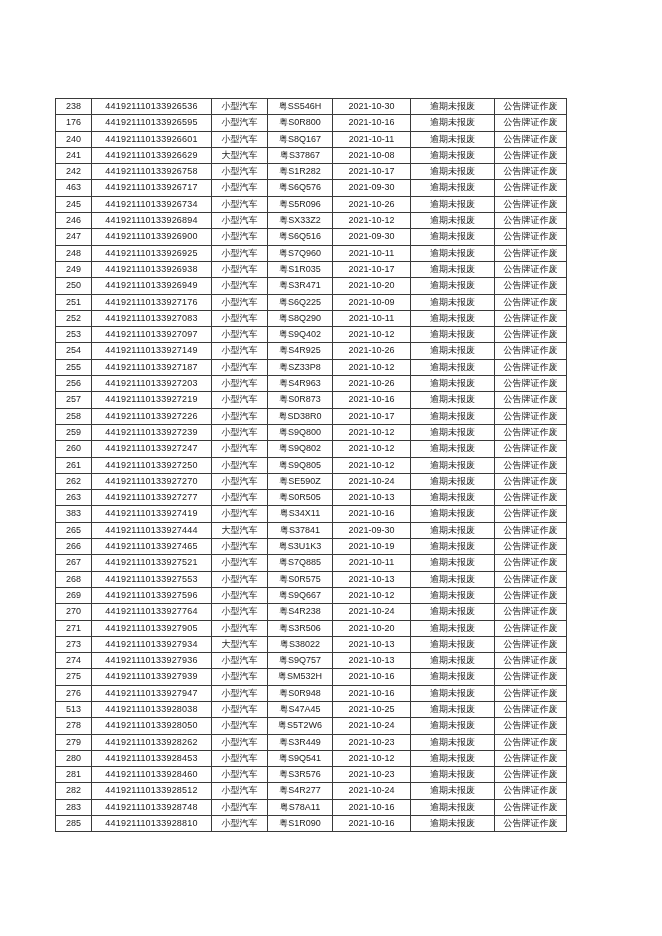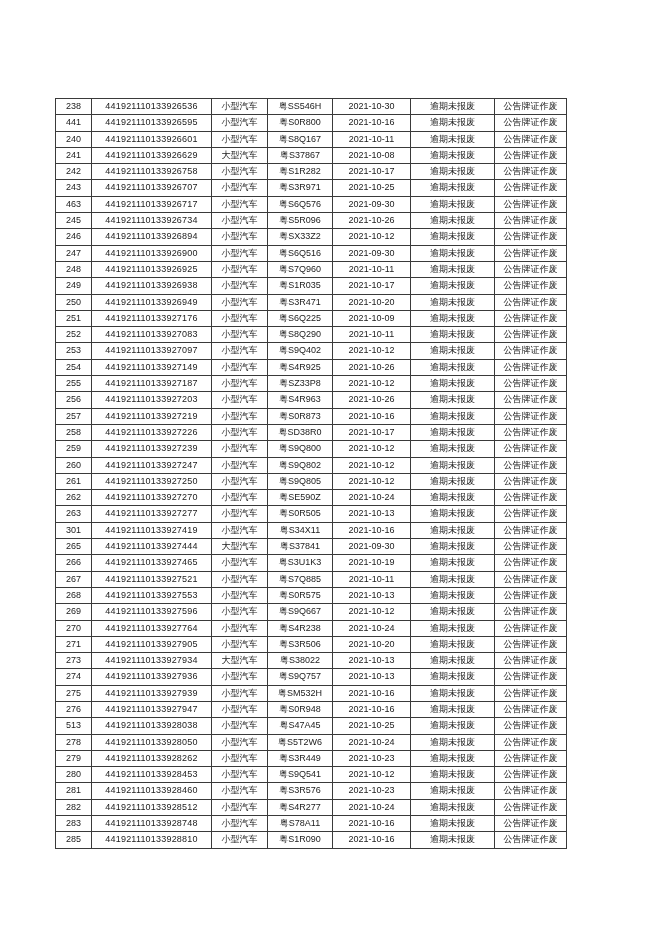--- a/index.html
+++ b/index.html
@@ -65,21 +65,21 @@
         <tr>
     <td class="c-seq">238</td>
     <td class="c-id">441921110133926536</td>
     <td class="c-type">小型汽车</td>
     <td class="c-plate">粤SS546H</td>
     <td class="c-date">2021-10-30</td>
     <td class="c-status">逾期未报废</td>
     <td class="c-remark">公告牌证作废</td>
   </tr>
         <tr>
-    <td class="c-seq">441</td>
+    <td class="c-seq">176</td>
     <td class="c-id">441921110133926595</td>
     <td class="c-type">小型汽车</td>
     <td class="c-plate">粤S0R800</td>
     <td class="c-date">2021-10-16</td>
     <td class="c-status">逾期未报废</td>
     <td class="c-remark">公告牌证作废</td>
   </tr>
         <tr>
     <td class="c-seq">240</td>
     <td class="c-id">441921110133926601</td>
@@ -101,29 +101,20 @@
         <tr>
     <td class="c-seq">242</td>
     <td class="c-id">441921110133926758</td>
     <td class="c-type">小型汽车</td>
     <td class="c-plate">粤S1R282</td>
     <td class="c-date">2021-10-17</td>
     <td class="c-status">逾期未报废</td>
     <td class="c-remark">公告牌证作废</td>
   </tr>
         <tr>
-    <td class="c-seq">243</td>
-    <td class="c-id">441921110133926707</td>
-    <td class="c-type">小型汽车</td>
-    <td class="c-plate">粤S3R971</td>
-    <td class="c-date">2021-10-25</td>
-    <td class="c-status">逾期未报废</td>
-    <td class="c-remark">公告牌证作废</td>
-  </tr>
-        <tr>
     <td class="c-seq">463</td>
     <td class="c-id">441921110133926717</td>
     <td class="c-type">小型汽车</td>
     <td class="c-plate">粤S6Q576</td>
     <td class="c-date">2021-09-30</td>
     <td class="c-status">逾期未报废</td>
     <td class="c-remark">公告牌证作废</td>
   </tr>
         <tr>
     <td class="c-seq">245</td>
@@ -290,21 +281,21 @@
         <tr>
     <td class="c-seq">263</td>
     <td class="c-id">441921110133927277</td>
     <td class="c-type">小型汽车</td>
     <td class="c-plate">粤S0R505</td>
     <td class="c-date">2021-10-13</td>
     <td class="c-status">逾期未报废</td>
     <td class="c-remark">公告牌证作废</td>
   </tr>
         <tr>
-    <td class="c-seq">301</td>
+    <td class="c-seq">383</td>
     <td class="c-id">441921110133927419</td>
     <td class="c-type">小型汽车</td>
     <td class="c-plate">粤S34X11</td>
     <td class="c-date">2021-10-16</td>
     <td class="c-status">逾期未报废</td>
     <td class="c-remark">公告牌证作废</td>
   </tr>
         <tr>
     <td class="c-seq">265</td>
     <td class="c-id">441921110133927444</td>

